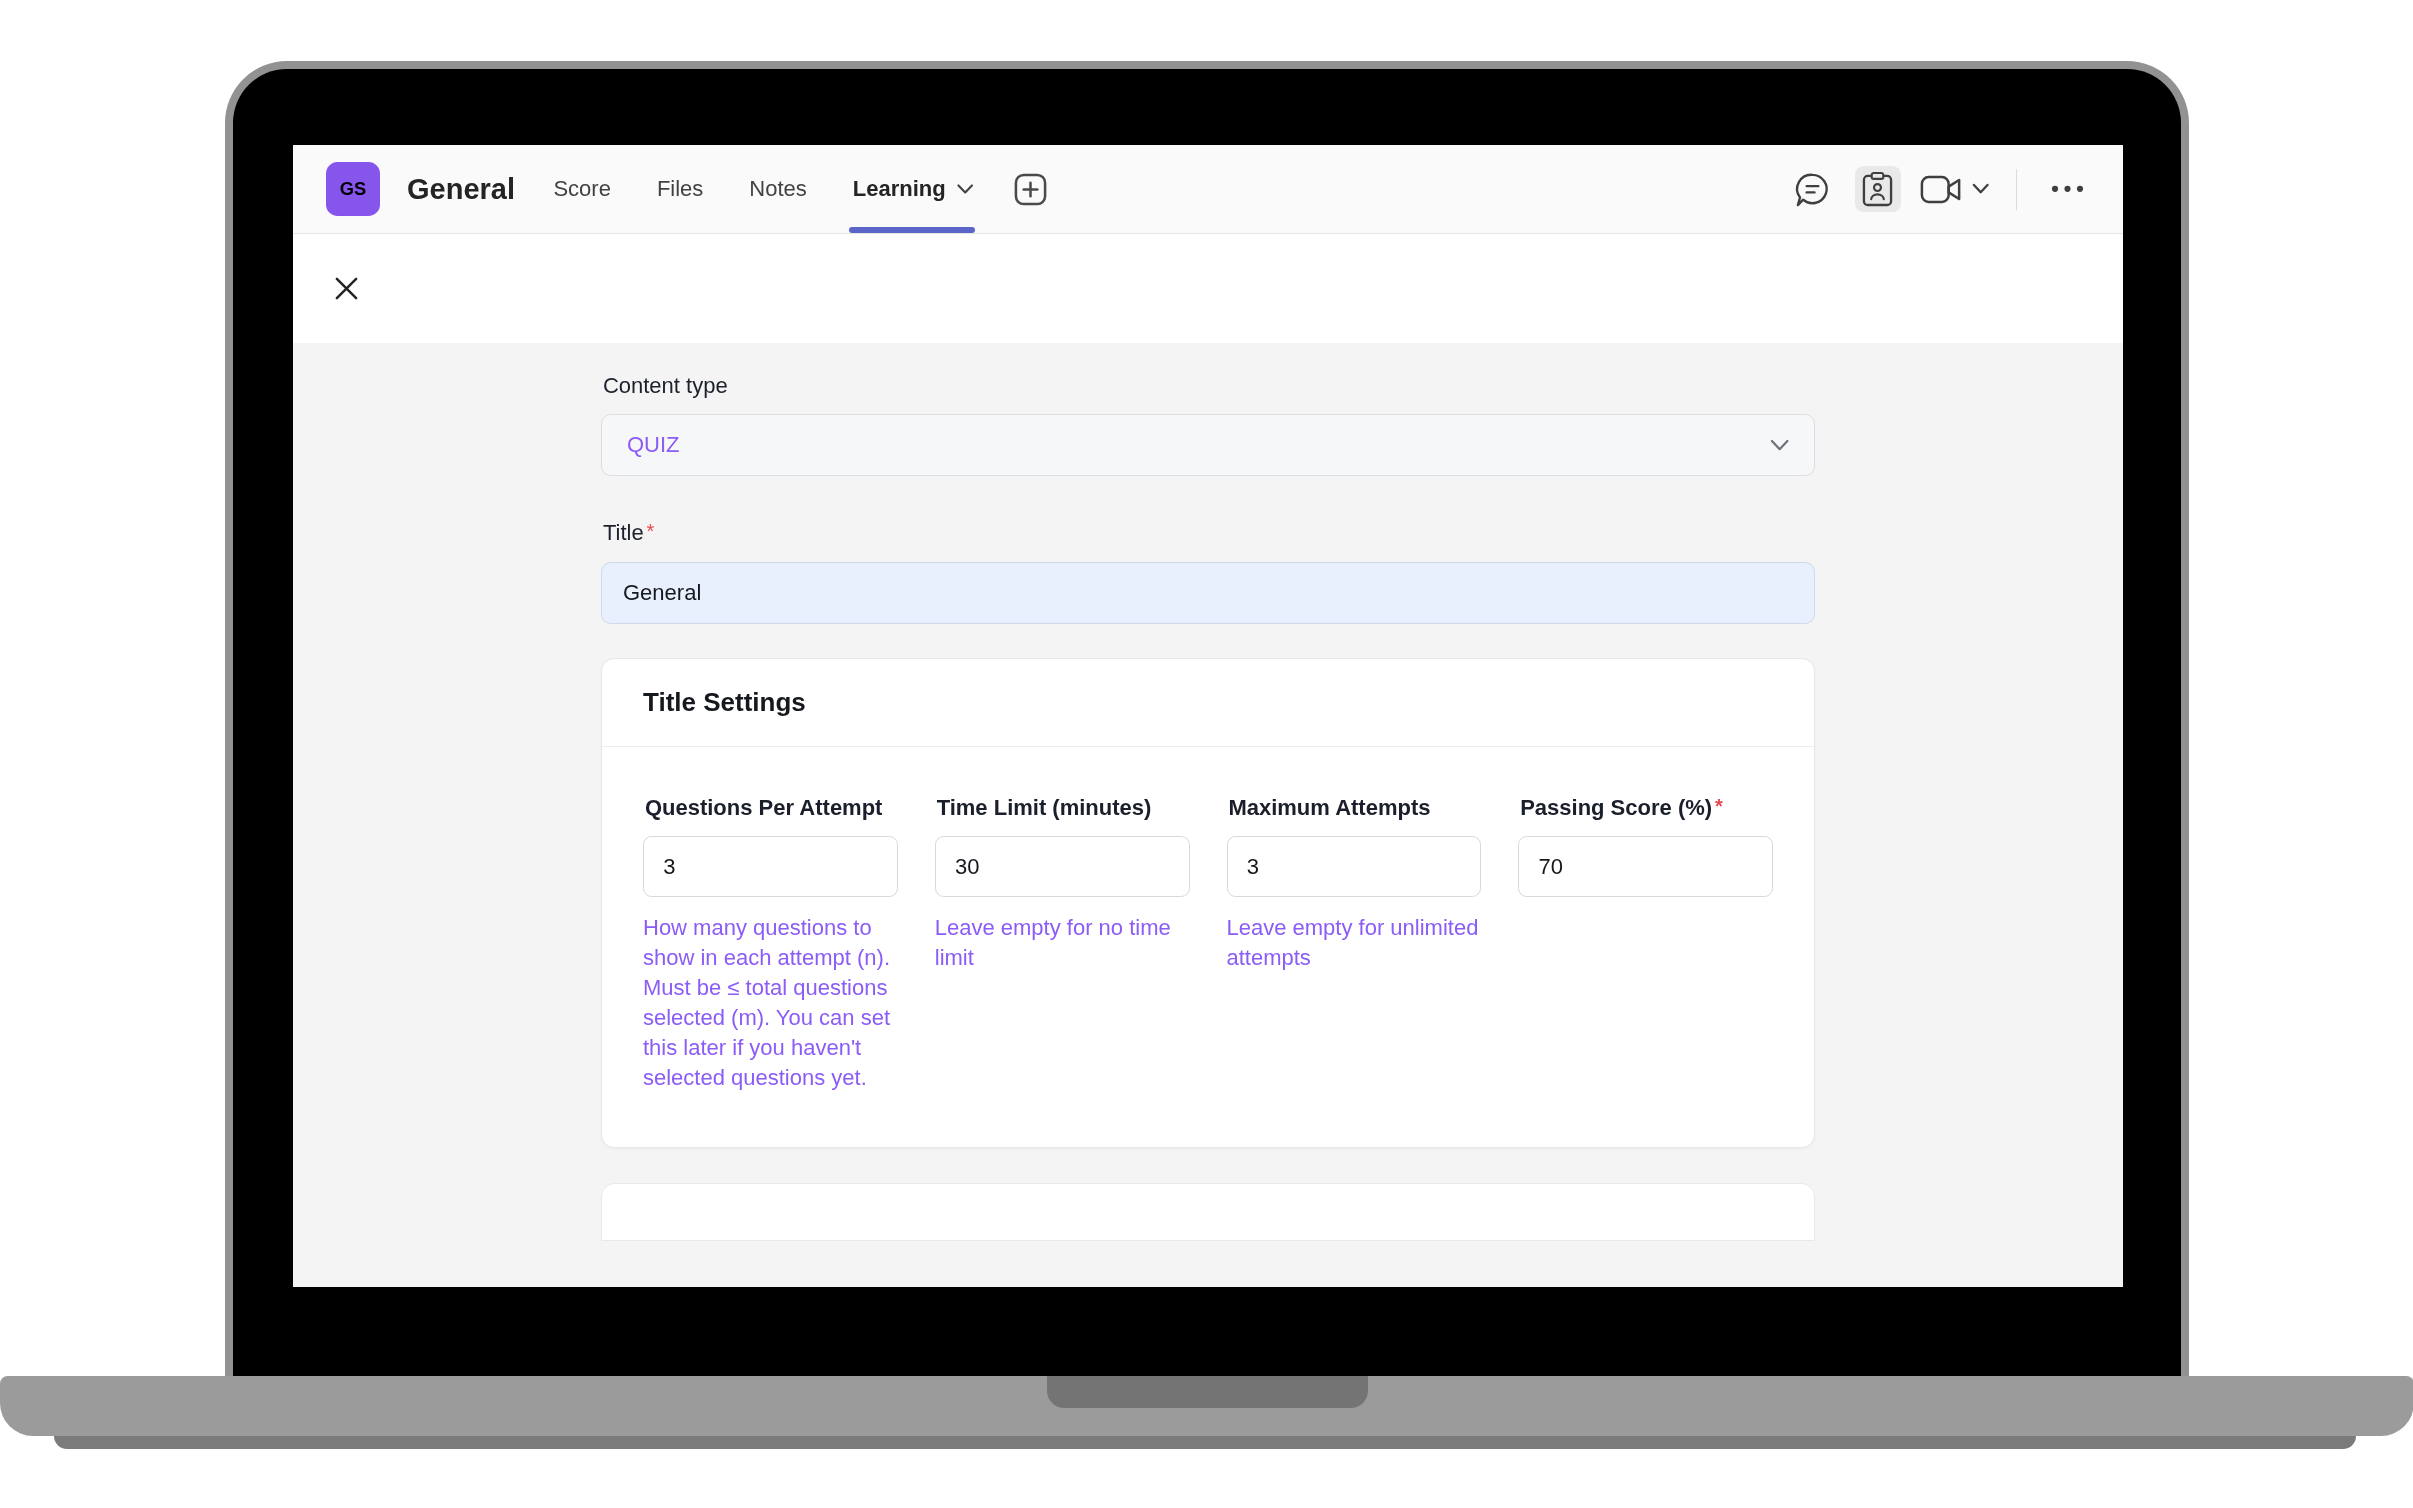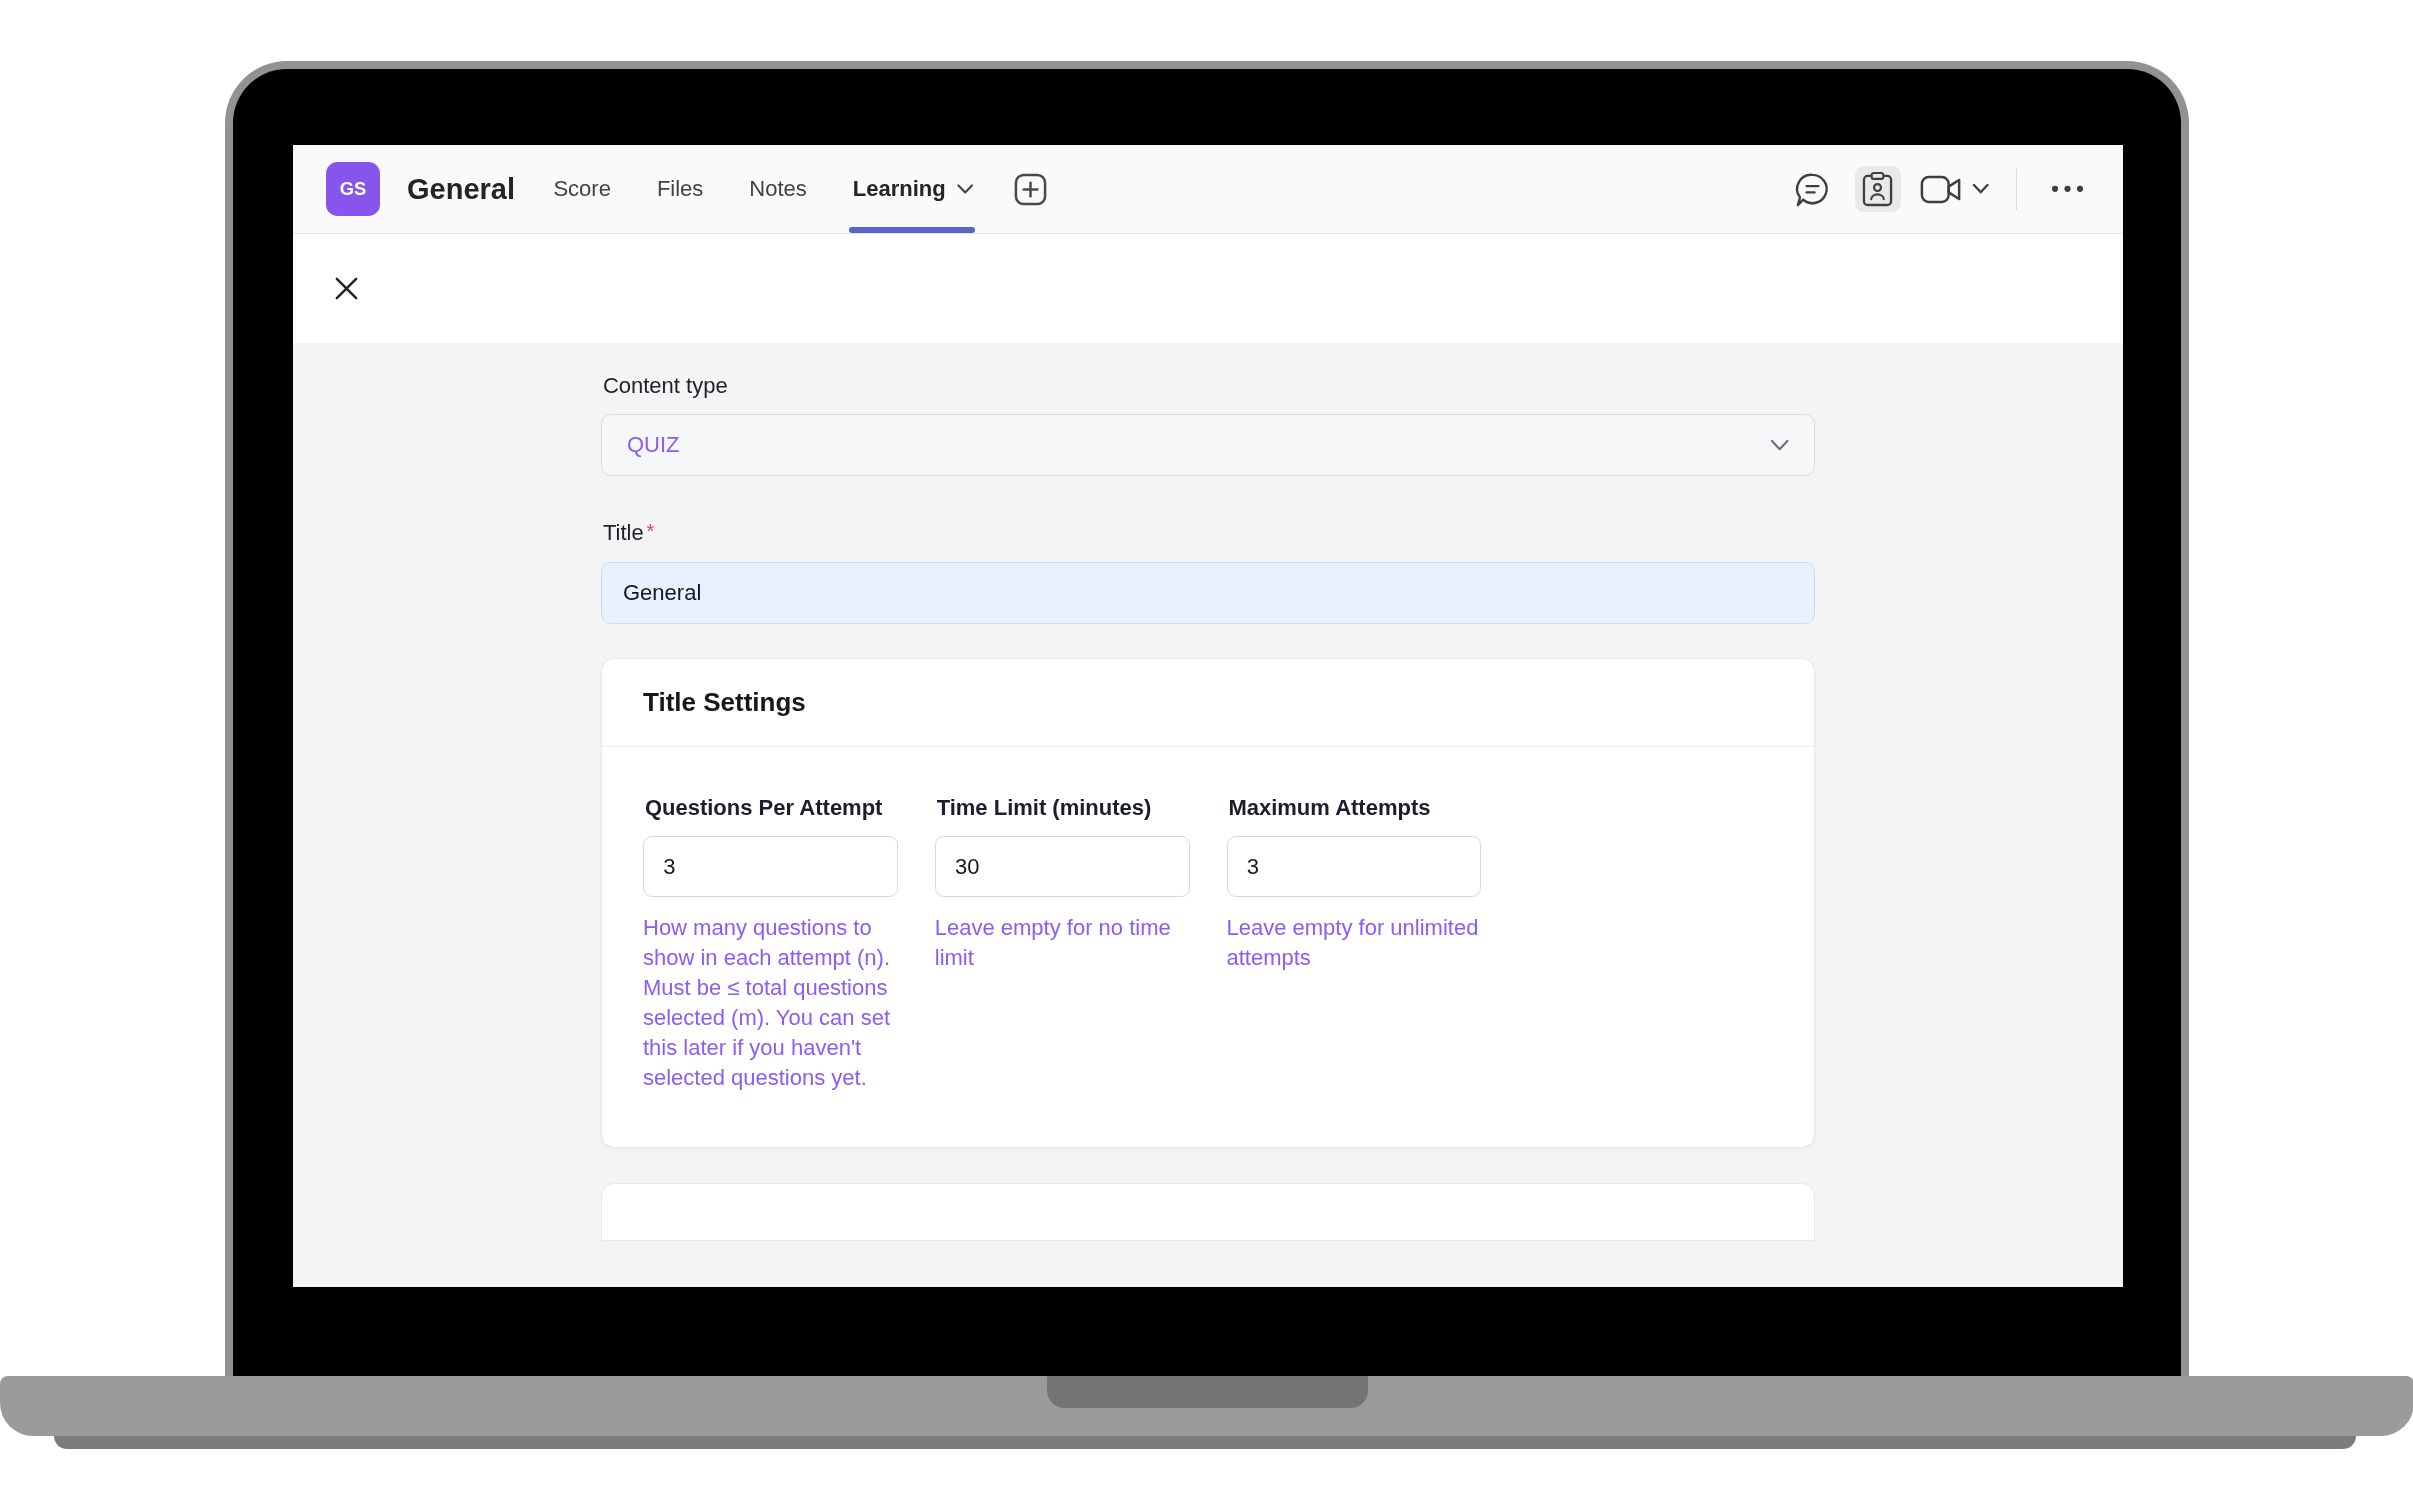--- a/index.html
+++ b/index.html
@@ -35,21 +35,21 @@
     background:#f4f4f5; overflow:hidden;
   }
 
   
   .app-header {
     height:89px; background:#fafafa; border-bottom:1px solid #e5e5e5;
     display:flex; align-items:center; padding:0 33px; position:relative;
   }
   .avatar {
     width:54px; height:54px; border-radius:11.6px; background:#8655ec;
-    color:#ffffff; font-size:18.3px; font-weight:700;
+    color:#000000; font-size:18.3px; font-weight:700;
     display:flex; align-items:center; justify-content:center; flex:0 0 auto;
   }
   .channel-title { font-size:29px; font-weight:700; color:#242424; margin-left:27px; }
   .tabs { display:flex; align-items:center; height:100%; margin-left:15.4px; }
   .tab {
     position:relative; height:100%; display:flex; align-items:center;
     padding:0 23px; font-size:22px; color:#424242; cursor:pointer;
   }
   .tab.active { font-weight:700; color:#242424; }
   .tab .chev { margin-left:11.6px; }
@@ -234,20 +234,26 @@
             <input class="num-input" type="text" value="30" style="">
             <div class="helper">Leave empty for no time limit</div>
           </div>
 
           <div>
             <div class="fld-label">Maximum Attempts</div>
             <input class="num-input" type="text" value="3" style="">
             <div class="helper">Leave empty for unlimited attempts</div>
           </div>
 
+          <div>
+            <div class="fld-label">
+              <span>Passing Score (%)</span><span class="req">*</span>
+            </div>
+            <input class="num-input" type="text" value="70" style="">
+          </div>
 
         </div>
       </div>
 
       <div class="next-card"></div>
 
     </div>
   </div>
 </div>
 

